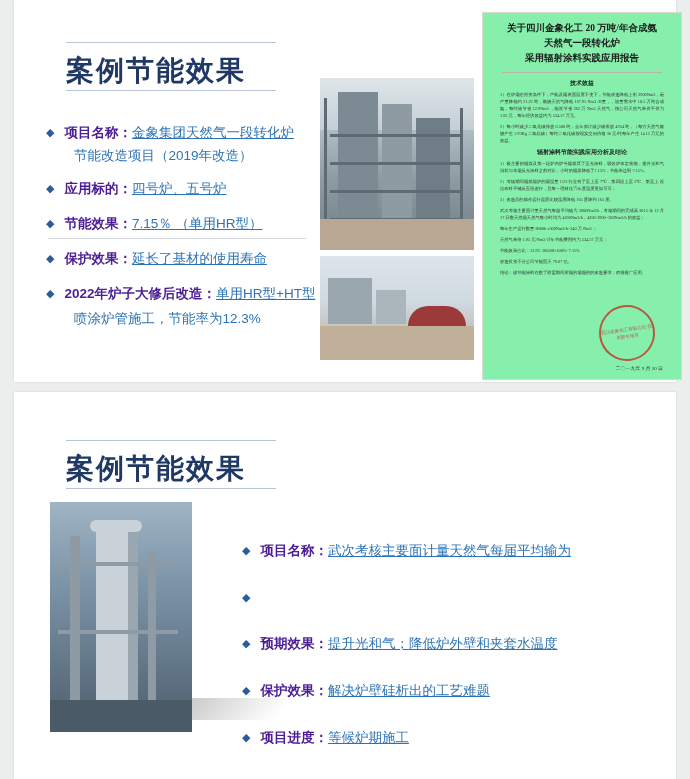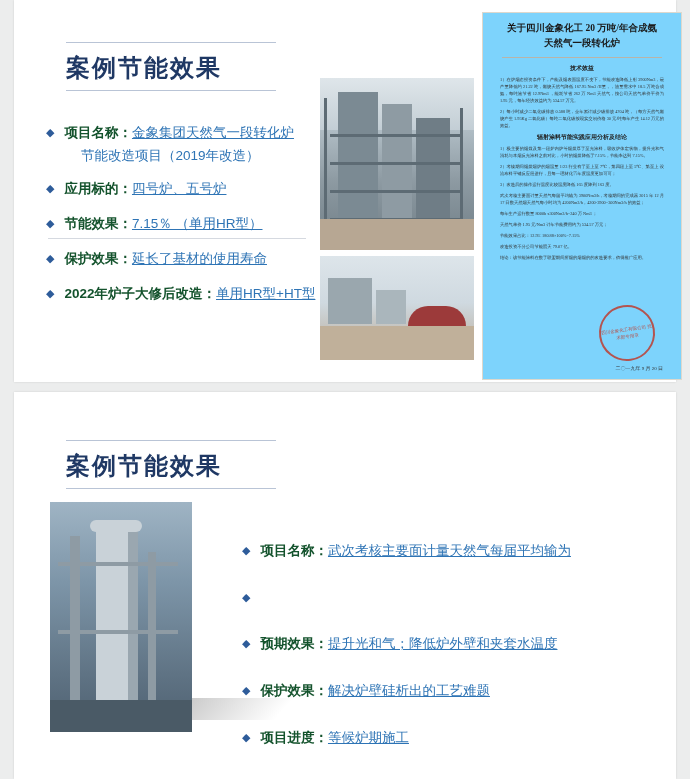--- a/index.html
+++ b/index.html
@@ -14,21 +14,21 @@
     left:14px;
     width:662px;
     background:#ffffff;
     box-shadow:0 0 2px rgba(0,0,0,.12);
   }
   #slide1{top:0px;height:382px;}
   #slide2{top:392px;height:387px;}
 
   .title{
     position:absolute;
-    font-size:24px;
+    font-size:28px;
     font-weight:bold;
     color:#1F3864;
     letter-spacing:2px;
   }
   .title-rule{
     position:absolute;
     height:1px;
     background:#b9c4d6;
   }
 
@@ -44,27 +44,27 @@
     font-size:11px;
     line-height:20px;
     margin-right:10px;
     flex:0 0 auto;
   }
   .btext{
     font-size:13.5px;
     line-height:21px;
     color:#1F3864;
   }
-  .blabel{font-weight:bold;color:#14532d;}
+  .blabel{font-weight:bold;color:#4c1d95;}
   .bval{color:#2E74B5;text-decoration:underline;}
   .sub{
     font-size:13.5px;
     line-height:21px;
     color:#2E74B5;
-    margin-left:35px;
+    margin-left:28px;
     margin-top:2px;
   }
   .divider{
     position:absolute;
     height:1px;
     background:#d5d9e0;
   }
 
   
   .photo{position:absolute;overflow:hidden;}
@@ -79,21 +79,21 @@
   .p1 .beam{position:absolute;background:#5d6b74;}
   .p1 .ground{position:absolute;left:0;bottom:0;right:0;height:18%;background:#b7a793;}
 
   
   .p2{background:linear-gradient(180deg,#dde5ea 0%,#cfd9e0 45%,#b8a894 100%);}
   .p2 .bld{position:absolute;background:#9aa7ae;}
   .p2 .red{position:absolute;background:#9c3a3a;}
 
   
   .doc{
-    background:#7dd3fc;
+    background:#86efac;
     border:1px solid #ddd8cd;
     padding:8px 17px;
     box-sizing:border-box;
   }
   .doc-title{
     text-align:center;
     font-size:9.5px;
     font-weight:bold;
     color:#1a1a1a;
     line-height:15px;
@@ -190,20 +190,21 @@
         <span class="blabel">保护效果：</span><span class="bval">延长了基材的使用寿命</span>
       </span>
     </div>
 
     <div class="brow">
       <span class="dmd">◆</span>
       <span class="btext">
         <span class="blabel">2022年炉子大修后改造：</span><span class="bval">单用HR型+HT型</span>
       </span>
     </div>
+    <div class="sub" style="margin-top:-10px;">喷涂炉管施工，节能率为12.3%</div>
   </div>
 
   <div class="divider" style="left:34px;top:238px;width:258px;"></div>
 
   <div class="photo p1" style="left:306px;top:78px;width:154px;height:172px;">
     <div class="sky"></div>
     <div class="tower" style="left:18px;top:14px;width:40px;height:158px;"></div>
     <div class="tower" style="left:62px;top:26px;width:30px;height:146px;background:#8e9ba3;"></div>
     <div class="tower" style="left:96px;top:40px;width:34px;height:132px;background:#6f7d86;"></div>
     <div class="beam" style="left:10px;top:56px;width:132px;height:3px;"></div>
@@ -218,20 +219,21 @@
   <div class="photo p2" style="left:306px;top:256px;width:154px;height:104px;">
     <div class="bld" style="left:8px;top:22px;width:44px;height:46px;"></div>
     <div class="bld" style="left:56px;top:34px;width:30px;height:34px;background:#aab6bc;"></div>
     <div class="red" style="left:88px;top:50px;width:58px;height:20px;border-radius:20px 20px 0 0;"></div>
     <div style="position:absolute;left:0;bottom:0;right:0;height:34px;background:#c0b09a;"></div>
   </div>
 
   <div class="photo doc" style="left:468px;top:12px;width:200px;height:368px;">
     <div class="doc-title">关于四川金象化工 20 万吨/年合成氨</div>
     <div class="doc-title">天然气一段转化炉</div>
+    <div class="doc-title">采用辐射涂料实践应用报告</div>
     <div class="doc-rule"></div>
 
     <div class="doc-h">技术效益</div>
     <div class="doc-p">1）在炉烟态投资条件下，产能及烟表面温度不变下，节能改造降低上射 3900Nm3，最产量降低约 21.22 吨，燃烧天然气降低 167.95 Nm3 /H量，，油量需水中 18.5 万吨合成氨，每吨液节省 12.9Nm3 ，能耗节省 262 万 Nm3 天然气，按公司天然气单价平价为 1.95 元，每年经济效益约为 534.57 万元。</div>
     <div class="doc-p">2）每小时减少二氧化碳排放 0.588 吨，全年累计减少碳排放 4704 吨，（每方天然气燃烧产生 1.95Kg 二氧化碳）每吨二氧化碳按现实交易价格 30 元/吨每年产生 14.12 万元的效益。</div>
 
     <div class="doc-h">辐射涂料节能实践应用分析及结论</div>
     <div class="doc-p">1）极主要的烟煤及第一段炉内炉等烟煤厚了至光涂料，吸收炉体定状物，提升光和气 消耗与本烟反光涂料之前对比，小时的烟煤降低了7.15%，节能率达到 7.15%。</div>
     <div class="doc-p">2）考核期间烟煤烟炉的烟温量 1/23 行业有了至上至 7℃，第四段上至 5℃、第至上 设流布料平铺反应层进行，且每一理材化置年度温度更加可可；</div>
     <div class="doc-p">3）改造后的操作运行温度比较温度降低 165 度降到 163 度。</div>

